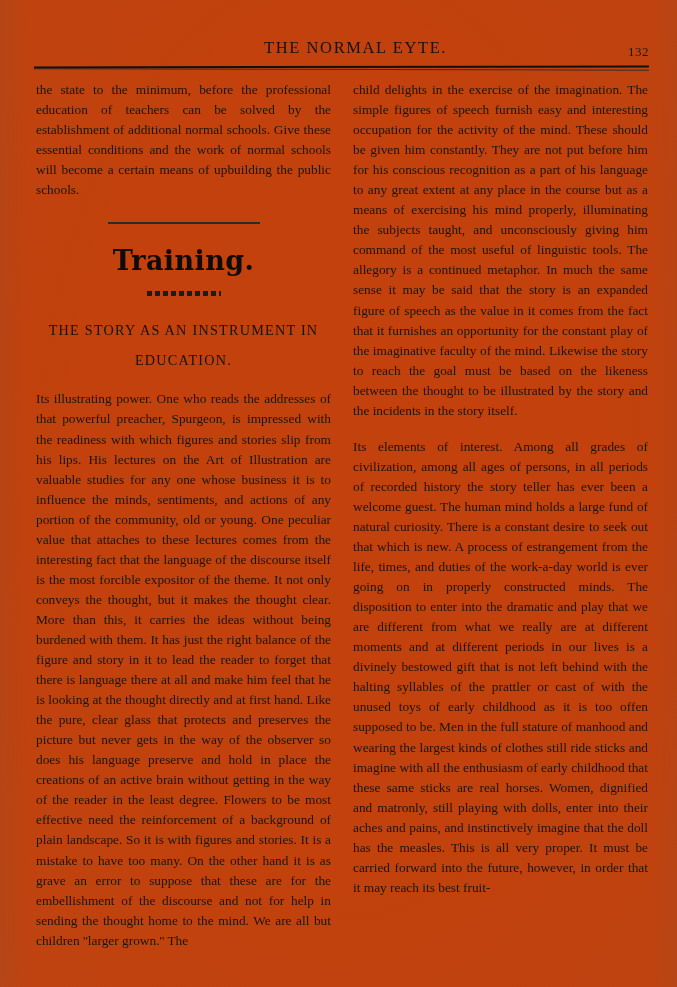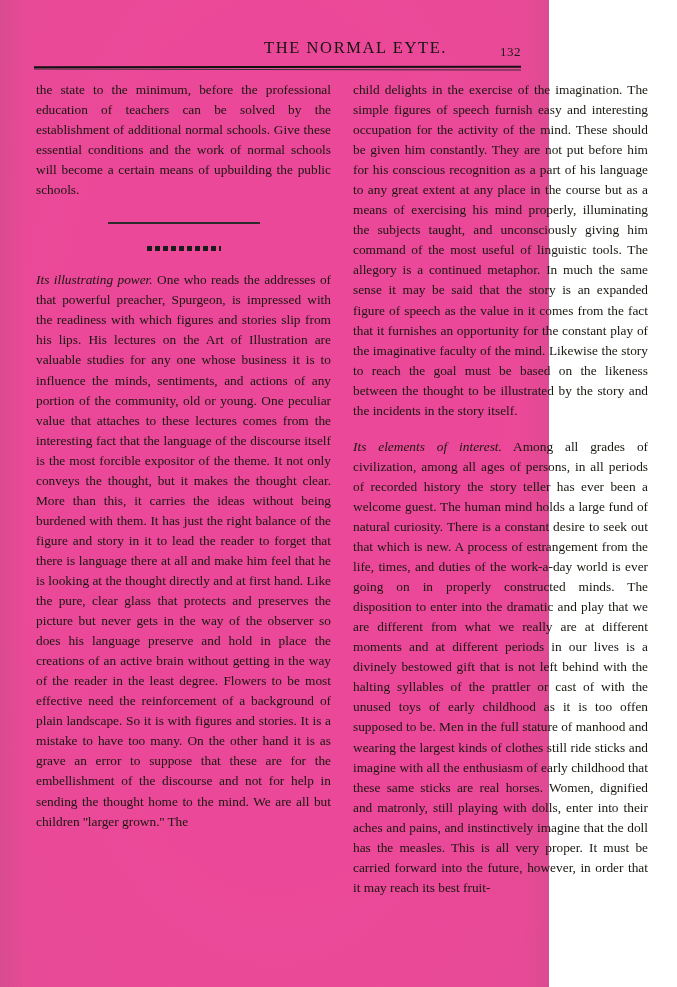--- a/index.html
+++ b/index.html
@@ -11,23 +11,23 @@
     width: 677px;
     height: 987px;
     font-family: "Liberation Serif", "DejaVu Serif", serif;
     color: #1a1a1a;
     position: relative;
     overflow: hidden;
   }
   .page {
     position: absolute;
     left: 0; top: 0;
-    width: 549px;
+    width: 677px;
     height: 987px;
-    background: #ec4899;
+    background: #c2410c;
   }
   
   .paper-tone {
     position: absolute;
     left: 0; top: 0; right: 0; bottom: 0;
     background:
       radial-gradient(ellipse at 50% 45%, rgba(255,255,255,0) 55%, rgba(120,115,105,0.055) 100%);
     pointer-events: none;
   }
   .edge-shade {
@@ -107,21 +107,20 @@
     -webkit-font-smoothing: none;
   }
   .col p {
     margin: 0;
     text-indent: 0;
     text-align: justify;
   }
   .col p + p { margin-top: 16px; }
   .indent { text-indent: 17px; }
   .lead-em {
-    font-style: italic;
   }
 
   
   .section-head {
     margin-top: 22px;
     margin-bottom: 6px;
     text-align: center;
   }
   .short-rule {
     width: 152px;
@@ -179,21 +178,26 @@
   </div>
 
   <div class="columns">
 
     <div class="col">
 
       <p>the state to the minimum, before the professional education of teachers can be solved by the establishment of additional normal schools. Give these essential conditions and the work of normal schools will become a certain means of upbuilding the public schools.</p>
 
       <div class="section-head">
         <div class="short-rule"></div>
+        <h1 class="display-title">Training.</h1>
         <div class="dash-rule"></div>
+        <div class="subtitle">
+          <span class="l1">THE STORY AS AN INSTRUMENT IN</span>
+          <span class="l2">EDUCATION.</span>
+        </div>
       </div>
 
       <p class="indent"><span class="lead-em">Its illustrating power.</span><span> One who reads the addresses of that powerful preacher, Spurgeon, is impressed with the readiness with which figures and stories slip from his lips. His lectures on the Art of Illustration are valuable studies for any one whose business it is to influence the minds, sentiments, and actions of any portion of the community, old or young. One peculiar value that attaches to these lectures comes from the interesting fact that the language of the discourse itself is the most forcible expositor of the theme. It not only conveys the thought, but it makes the thought clear. More than this, it carries the ideas without being burdened with them. It has just the right balance of the figure and story in it to lead the reader to forget that there is language there at all and make him feel that he is looking at the thought directly and at first hand. Like the pure, clear glass that protects and preserves the picture but never gets in the way of the observer so does his language preserve and hold in place the creations of an active brain without getting in the way of the reader in the least degree. Flowers to be most effective need the reinforcement of a background of plain landscape. So it is with figures and stories. It is a mistake to have too many. On the other hand it is as grave an error to suppose that these are for the embellishment of the discourse and not for help in sending the thought home to the mind. We are all but children ''larger grown.'' The</span></p>
 
     </div>
 
     <div class="col">
 
       <p>child delights in the exercise of the imagination. The simple figures of speech furnish easy and interesting occupation for the activity of the mind. These should be given him constantly. They are not put before him for his conscious recognition as a part of his language to any great extent at any place in the course but as a means of exercising his mind properly, illuminating the subjects taught, and unconsciously giving him command of the most useful of linguistic tools. The allegory is a continued metaphor. In much the same sense it may be said that the story is an expanded figure of speech as the value in it comes from the fact that it furnishes an opportunity for the constant play of the imaginative faculty of the mind. Likewise the story to reach the goal must be based on the likeness between the thought to be illustrated by the story and the incidents in the story itself.</p>
 

